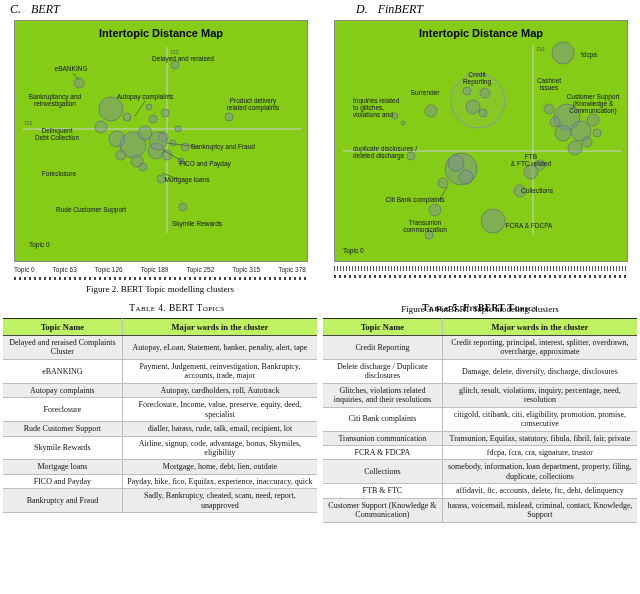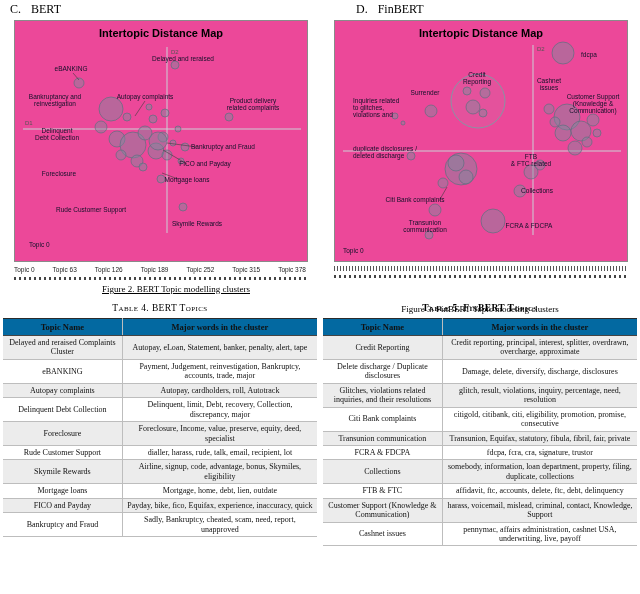--- a/index.html
+++ b/index.html
@@ -1,23 +1,23 @@
 <!DOCTYPE html>
 <html><head>
 <meta charset="utf-8">
 <style>
   html,body { margin:0; padding:0; background:#ffffff; }
   body { width:640px; height:594px; font-family:"Liberation Serif", serif; color:#111; position:relative; overflow:hidden; }
 
-  .panel-header { position:absolute; top:2px; font-size:12px; color:#000; }
+  .panel-header { position:absolute; top:2px; font-style:italic; font-size:12px; color:#000; }
   .panel-header .prefix { margin-right:10px; }
   #header-left { left:10px; }
   #header-right { left:332px;margin-left:24px; }
 
-  .plot-box { position:absolute; top:20px; width:292px; height:240px; border:1px solid #8a8a8a; background:#ec4899; }
+  .plot-box { position:absolute; top:20px; width:292px; height:240px; border:1px solid #8a8a8a; background:#84cc16; }
   #plot-box-left { left:14px; }
   #plot-box-right { left:334px; }
   svg.plot { display:block; width:292px; height:240px; }
 
   .plot-title { font:bold 11px "Liberation Sans", sans-serif; fill:#000; }
   .axis-line { stroke:#ccd0d6; stroke-width:1; }
   .axis-label { font:6px "Liberation Sans", sans-serif; fill:#555; }
   .bubble { fill:rgba(124,140,158,0.45); stroke:#5f6f80; stroke-width:0.7; }
   .bubble.outline { fill:rgba(160,175,190,0.10); stroke:#8795a4; stroke-width:1; }
   .leader { stroke:#3c3c3c; stroke-width:0.6; }
@@ -28,34 +28,34 @@
   #slider-labels-left { left:14px; }
   .dot-strip { position:absolute; height:3px; width:292px;
                background:repeating-linear-gradient(90deg,#444 0 2px,transparent 2px 5px); }
   #dot-strip-left { left:14px; top:277px; }
   .dense-strip { position:absolute; height:5px; width:292px;
                background:repeating-linear-gradient(90deg,#555 0 1px,transparent 1px 3px); }
   #dense-strip-right { left:334px; top:266px; }
   #dot-strip-right { left:334px; top:275px; }
 
   .fig-caption { position:absolute; top:284px; width:320px; text-align:center; font-size:9px; color:#000; }
-  #caption-left { left:16px;text-decoration:underline; }
+  #caption-left { left:0; }
   #caption-right { left:320px;margin-top:20px; }
 
   .table-title { position:absolute; top:303px; width:320px; text-align:center;
                  font-variant:small-caps; font-size:9.5px; letter-spacing:0.4px; color:#000; }
-  #table-title-left { left:0; }
+  #table-title-left { left:17px; }
   #table-title-right { left:320px;font-weight:bold; }
 
   table.topics { position:absolute; top:318px; width:314px; border-collapse:collapse;
                  font-size:8px; line-height:1.18; border-bottom:1.5px solid #2b2b2b; }
   #table-left { left:3px; }
   #table-right { left:323px; }
   table.topics thead th { border-top:1.5px solid #2b2b2b; border-bottom:1px solid #444;
-                 font-weight:bold; font-size:8.5px; padding:3px 2px; background:#0369a1; }
+                 font-weight:bold; font-size:8.5px; padding:3px 2px; background:#bef264; }
   table.topics td { border-bottom:0.5px solid #bdbdbd; padding:2px 4px; text-align:center; vertical-align:middle; }
   table.topics th:first-child, table.topics td:first-child { width:38%; border-right:1px solid #bdbdbd; }
   table.topics tbody tr:nth-child(odd) { background:#ececec; }
 </style>
 </head>
 <body>
 
 <div id="header-left" class="panel-header">
   <span class="prefix">C.</span><span>BERT</span>
 </div>
@@ -197,24 +197,20 @@
       </tr>
       <tr>
         <td>eBANKING</td>
         <td>Payment, Judgement, reinvestigation, Bankruptcy, accounts, trade, major</td>
       </tr>
       <tr>
         <td>Autopay complaints</td>
         <td>Autopay, cardholders, roll, Autotrack</td>
       </tr>
       <tr>
-        <td>Delinquent Debt Collection</td>
-        <td>Delinquent, limit, Debt, recovery, Collection, discrepancy, major</td>
-      </tr>
-      <tr>
         <td>Foreclosure</td>
         <td>Foreclosure, Income, value, preserve, equity, deed, specialist</td>
       </tr>
       <tr>
         <td>Rude Customer Support</td>
         <td>dialler, harass, rude, talk, email, recipient, lot</td>
       </tr>
       <tr>
         <td>Skymile Rewards</td>
         <td>Airline, signup, code, advantage, bonus, Skymiles, eligibility</td>
@@ -272,18 +268,14 @@
         <td>somebody, information, loan department, property, filing, duplicate, collections</td>
       </tr>
       <tr>
         <td>FTB &amp; FTC</td>
         <td>affidavit, ftc, accounts, delete, ftc, debt, delinquency</td>
       </tr>
       <tr>
         <td>Customer Support (Knowledge &amp; Communication)</td>
         <td>harass, voicemail, mislead, criminal, contact, Knowledge, Support</td>
       </tr>
-      <tr>
-        <td>Cashnet issues</td>
-        <td>pennymac, affairs administration, cashnet USA, underwriting, live, payoff</td>
-      </tr>
     </tbody>
 </table>
 
 </body></html>

